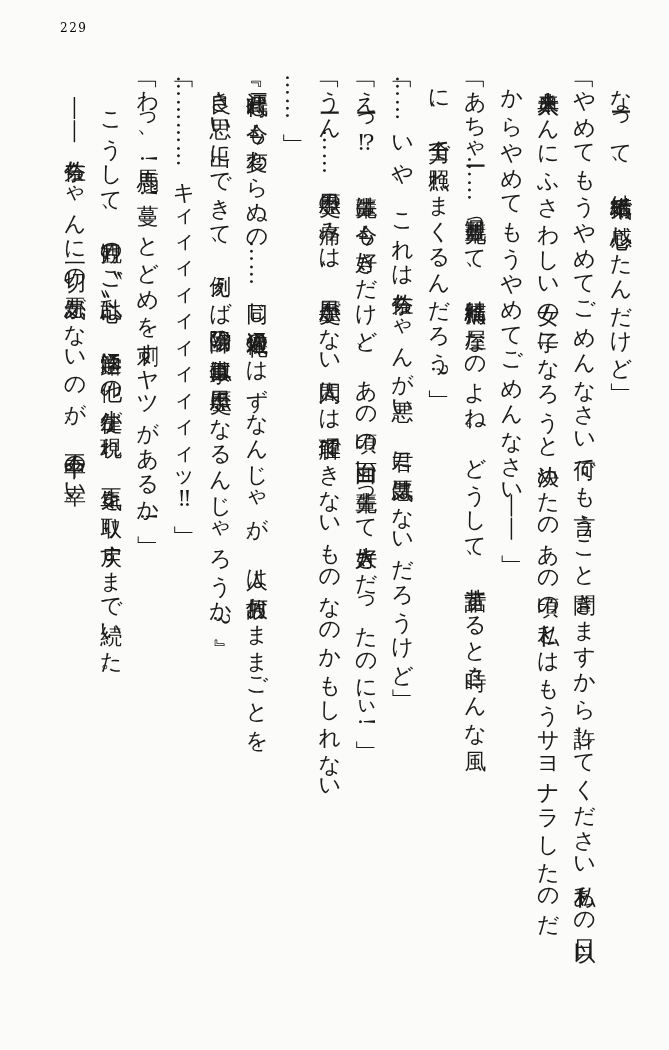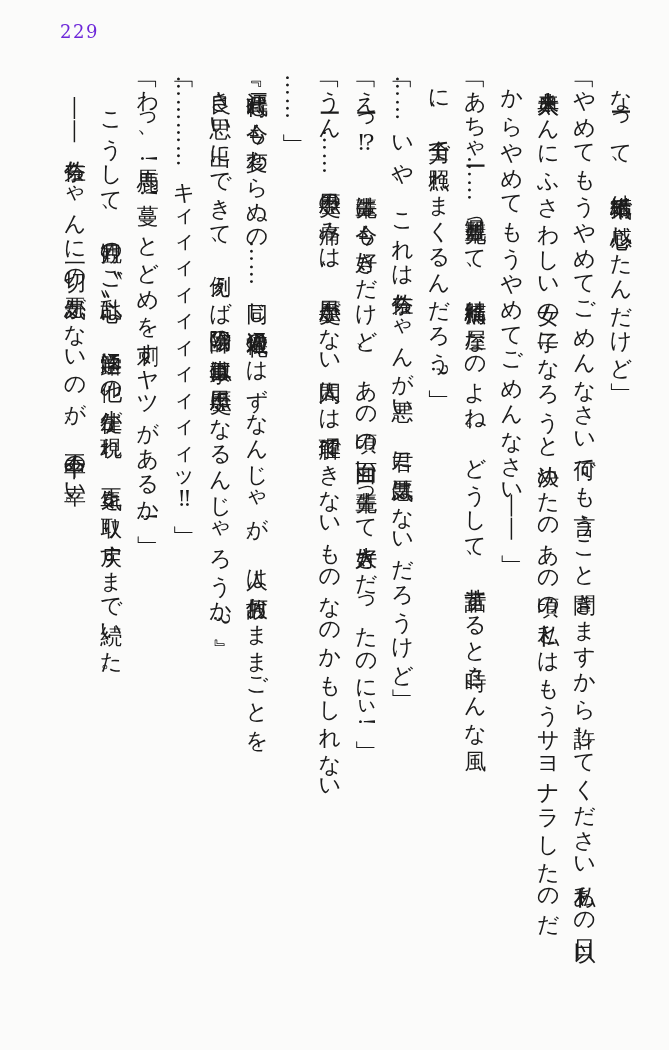--- a/index.html
+++ b/index.html
@@ -16,23 +16,23 @@
     color: #1b1b1b;
   }
   .book-page {
     position: absolute;
     inset: 0;
   }
   .page-number {
     position: absolute;
     top: 21px;
     left: 60px;
-    font-size: 18px;
+    font-size: 12px;
     letter-spacing: 1.5px;
-    color: #6d28d9;
+    color: #000000;
   }
   .text-block {
     position: absolute;
     top: 74px;
     right: 30px;
     height: 960px;
     writing-mode: vertical-rl;
     text-orientation: mixed;
     font-size: 22px;
     line-height: 36.4px;

